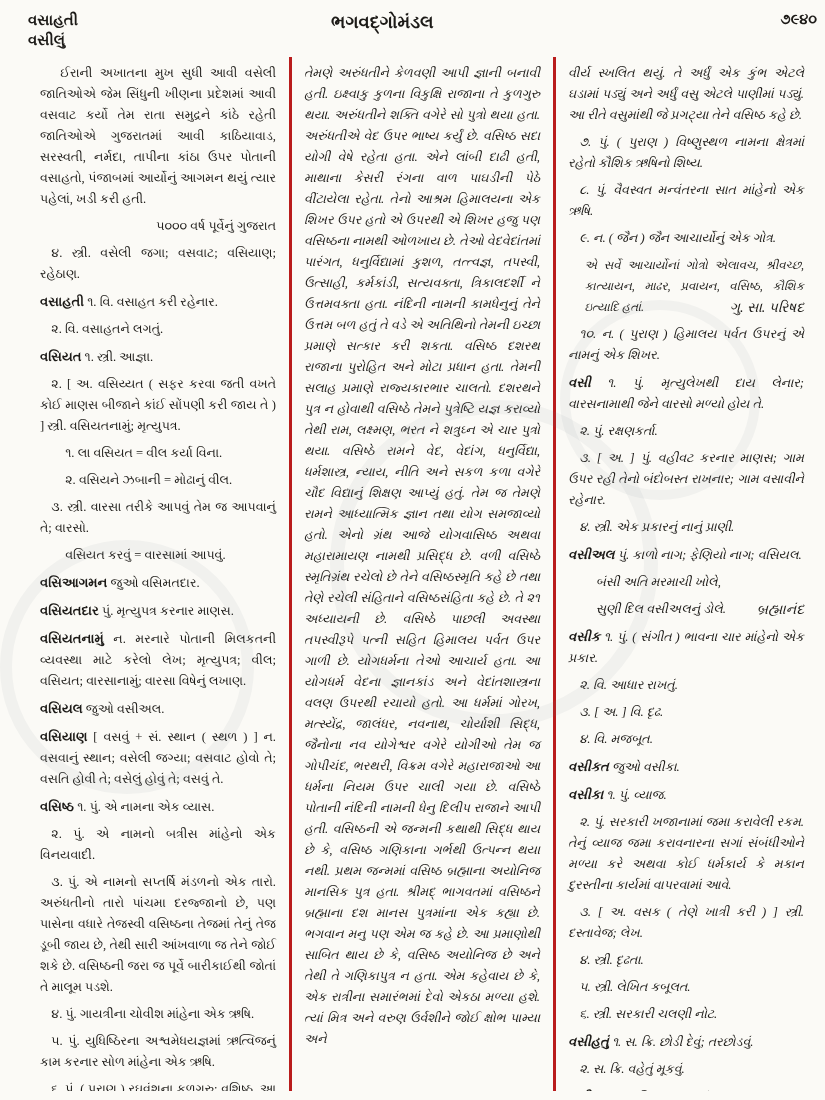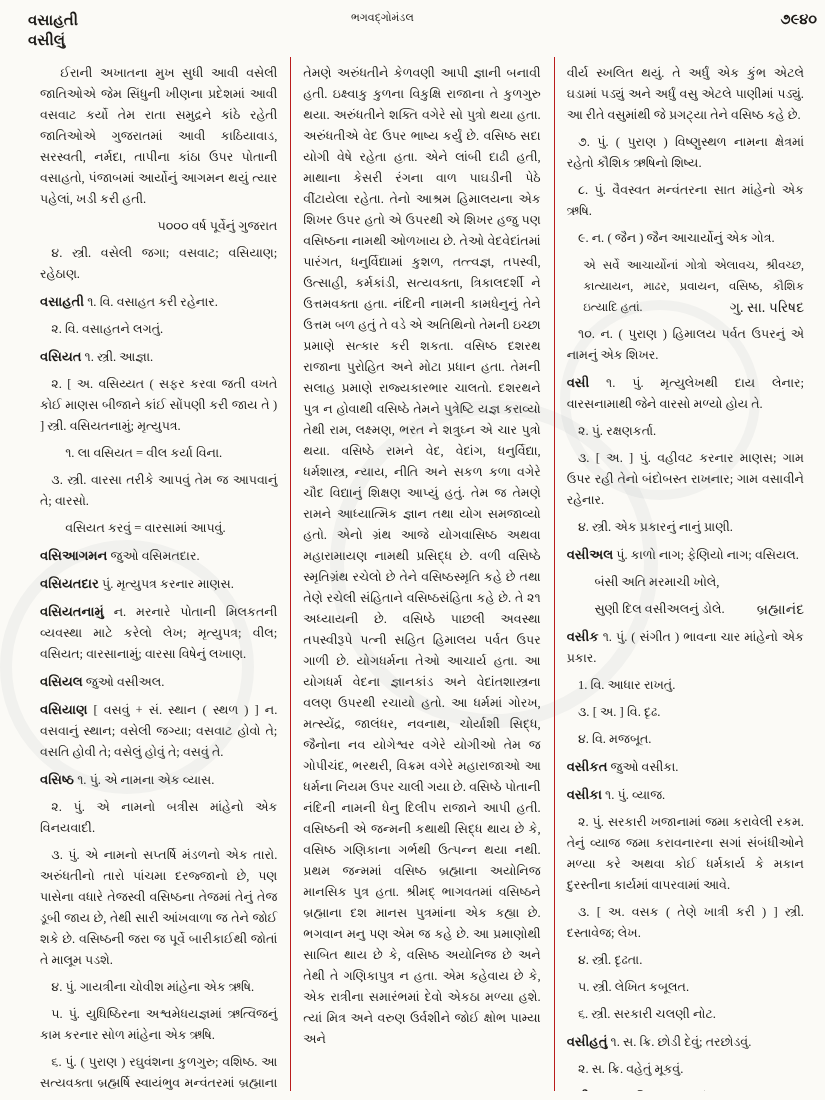--- a/index.html
+++ b/index.html
@@ -23,38 +23,38 @@
   .wm2{width:180px;height:180px;left:560px;top:300px;border-width:10px;}
   .wm3{width:230px;height:230px;left:0px;top:540px;border-width:12px;}
 
   .header{
     display:flex;align-items:flex-start;justify-content:space-between;
     font-size:15px;line-height:1.35;
     margin-bottom:6px;
   }
   .guide{font-weight:bold;}
   .guide div{white-space:nowrap;}
-  .title{font-weight:normal;font-size:11px;transform:translateX(-30px);}
+  .title{font-weight:bold;font-size:18px;transform:translateX(-30px);}
   .pageno{font-weight:bold;font-size:14.5px;margin-left:34px;}
 
   .columns{
     display:flex;
     height:1034px;
     overflow:hidden;
   }
   .col{
     flex:1 1 0;
     box-sizing:border-box;
     padding:0 7px 0 6px;
     font-size:12.6px;
     line-height:21px;
     text-align:justify;
     overflow:hidden;
   }
-  .col + .col{border-left:1px solid #b91c1c;}
+  .col + .col{border-left:3px solid #b91c1c;font-style:italic;}
 
   .col p{margin:6px;}
   .p-body{text-indent:1.6em;}
   .p-cont{text-indent:0;}
   .p-sense{text-indent:.9em;margin-top:1px;}
   .p-entry{text-indent:0;margin-top:3px;}
   .p-entry b{font-size:13.2px;}
   .p-idiom{padding-left:2em;text-align:left;}
   .p-right{text-align:right;text-indent:0;}
   .p-note{padding-left:1.4em;font-size:11.8px;}
@@ -81,20 +81,21 @@
   <div class="columns">
     <div class="col">
         <p class="p-body">ઈરાની અખાતના મુખ સુધી આવી વસેલી જાતિઓએ જેમ સિંધુની ખીણના પ્રદેશમાં આવી વસવાટ કર્યો તેમ રાતા સમુદ્રને કાંઠે રહેતી જાતિઓએ ગુજરાતમાં આવી કાઠિયાવાડ, સરસ્વતી, નર્મદા, તાપીના કાંઠા ઉપર પોતાની વસાહતો, પંજાબમાં આર્યોનું આગમન થયું ત્યાર પહેલાં, ખડી કરી હતી.</p>
         <p class="p-right">૫૦૦૦ વર્ષ પૂર્વેનું ગુજરાત</p>
         <p class="p-sense">૪. સ્ત્રી. વસેલી જગા; વસવાટ; વસિયાણ; રહેઠાણ.</p>
         <p class="p-entry"><b>વસાહતી</b> ૧. વિ. વસાહત કરી રહેનાર.</p>
         <p class="p-sense">૨. વિ. વસાહતને લગતું.</p>
         <p class="p-entry"><b>વસિયત</b> ૧. સ્ત્રી. આજ્ઞા.</p>
         <p class="p-sense">૨. [ અ. વસિય્યત ( સફર કરવા જતી વખતે કોઈ માણસ બીજાને કાંઈ સોંપણી કરી જાય તે ) ] સ્ત્રી. વસિયતનામું; મૃત્યુપત્ર.</p>
         <p class="p-idiom">૧. લા વસિયત = વીલ કર્યા વિના.</p>
+        <p class="p-idiom">૨. વસિયને ઝબાની = મોઢાનું વીલ.</p>
         <p class="p-sense">૩. સ્ત્રી. વારસા તરીકે આપવું તેમ જ આપવાનું તે; વારસો.</p>
         <p class="p-idiom">વસિયત કરવું = વારસામાં આપવું.</p>
         <p class="p-entry"><b>વસિઆગમન</b> જુઓ વસિમતદાર.</p>
         <p class="p-entry"><b>વસિયતદાર</b> પું. મૃત્યુપત્ર કરનાર માણસ.</p>
         <p class="p-entry"><b>વસિયતનામું</b> ન. મરનારે પોતાની મિલકતની વ્યવસ્થા માટે કરેલો લેખ; મૃત્યુપત્ર; વીલ; વસિયત; વારસાનામું; વારસા વિષેનું લખાણ.</p>
         <p class="p-entry"><b>વસિયલ</b> જુઓ વસીઅલ.</p>
         <p class="p-entry"><b>વસિયાણ</b> [ વસવું + સં. સ્થાન ( સ્થળ ) ] ન. વસવાનું સ્થાન; વસેલી જગ્યા; વસવાટ હોવો તે; વસતિ હોવી તે; વસેલું હોવું તે; વસવું તે.</p>
         <p class="p-entry"><b>વસિષ્ઠ</b> ૧. પું. એ નામના એક વ્યાસ.</p>
         <p class="p-sense">૨. પું. એ નામનો બત્રીસ માંહેનો એક વિનયવાદી.</p>
         <p class="p-sense">૩. પું. એ નામનો સપ્તર્ષિ મંડળનો એક તારો. અરુંધતીનો તારો પાંચમા દરજ્જાનો છે, પણ પાસેના વધારે તેજસ્વી વસિષ્ઠના તેજમાં તેનું તેજ ડૂબી જાય છે, તેથી સારી આંખવાળા જ તેને જોઈ શકે છે. વસિષ્ઠની જરા જ પૂર્વે બારીકાઈથી જોતાં તે માલૂમ પડશે.</p>
@@ -113,21 +114,21 @@
         <p class="p-note">એ સર્વે આચાર્યોનાં ગોત્રો એલાવચ, શ્રીવચ્છ, કાત્યાયન, માઢર, પ્રવાયન, વસિષ્ઠ, કૌશિક ઇત્યાદિ હતાં.<span class="attrib">ગુ. સા. પરિષદ</span></p>
         <p class="p-sense">૧૦. ન. ( પુરાણ ) હિમાલય પર્વત ઉપરનું એ નામનું એક શિખર.</p>
         <p class="p-entry"><b>વસી</b> ૧. પું. મૃત્યુલેખથી દાય લેનાર; વારસનામાથી જેને વારસો મળ્યો હોય તે.</p>
         <p class="p-sense">૨. પું. રક્ષણકર્તા.</p>
         <p class="p-sense">૩. [ અ. ] પું. વહીવટ કરનાર માણસ; ગામ ઉપર રહી તેનો બંદોબસ્ત રાખનાર; ગામ વસાવીને રહેનાર.</p>
         <p class="p-sense">૪. સ્ત્રી. એક પ્રકારનું નાનું પ્રાણી.</p>
         <p class="p-entry"><b>વસીઅલ</b> પું. કાળો નાગ; ફેણિયો નાગ; વસિયલ.</p>
         <p class="p-verse">બંસી અતિ મરમાચી ખોલે,</p>
         <p class="p-verse">સુણી દિલ વસીઅલનું ડોલે.<span class="attrib">બ્રહ્માનંદ</span></p>
         <p class="p-entry"><b>વસીક</b> ૧. પું. ( સંગીત ) ભાવના ચાર માંહેનો એક પ્રકાર.</p>
-        <p class="p-sense">1. વિ. આધાર રાખતું.</p>
+        <p class="p-sense">૨. વિ. આધાર રાખતું.</p>
         <p class="p-sense">૩. [ અ. ] વિ. દૃઢ.</p>
         <p class="p-sense">૪. વિ. મજબૂત.</p>
         <p class="p-entry"><b>વસીકત</b> જુઓ વસીકા.</p>
         <p class="p-entry"><b>વસીકા</b> ૧. પું. વ્યાજ.</p>
         <p class="p-sense">૨. પું. સરકારી ખજાનામાં જમા કરાવેલી રકમ. તેનું વ્યાજ જમા કરાવનારના સગાં સંબંધીઓને મળ્યા કરે અથવા કોઈ ધર્મકાર્ય કે મકાન દુરસ્તીના કાર્યમાં વાપરવામાં આવે.</p>
         <p class="p-sense">૩. [ અ. વસક ( તેણે ખાત્રી કરી ) ] સ્ત્રી. દસ્તાવેજ; લેખ.</p>
         <p class="p-sense">૪. સ્ત્રી. દૃઢતા.</p>
         <p class="p-sense">૫. સ્ત્રી. લેખિત કબૂલત.</p>
         <p class="p-sense">૬. સ્ત્રી. સરકારી ચલણી નોટ.</p>
         <p class="p-entry"><b>વસીહતું</b> ૧. સ. ક્રિ. છોડી દેવું; તરછોડવું.</p>

